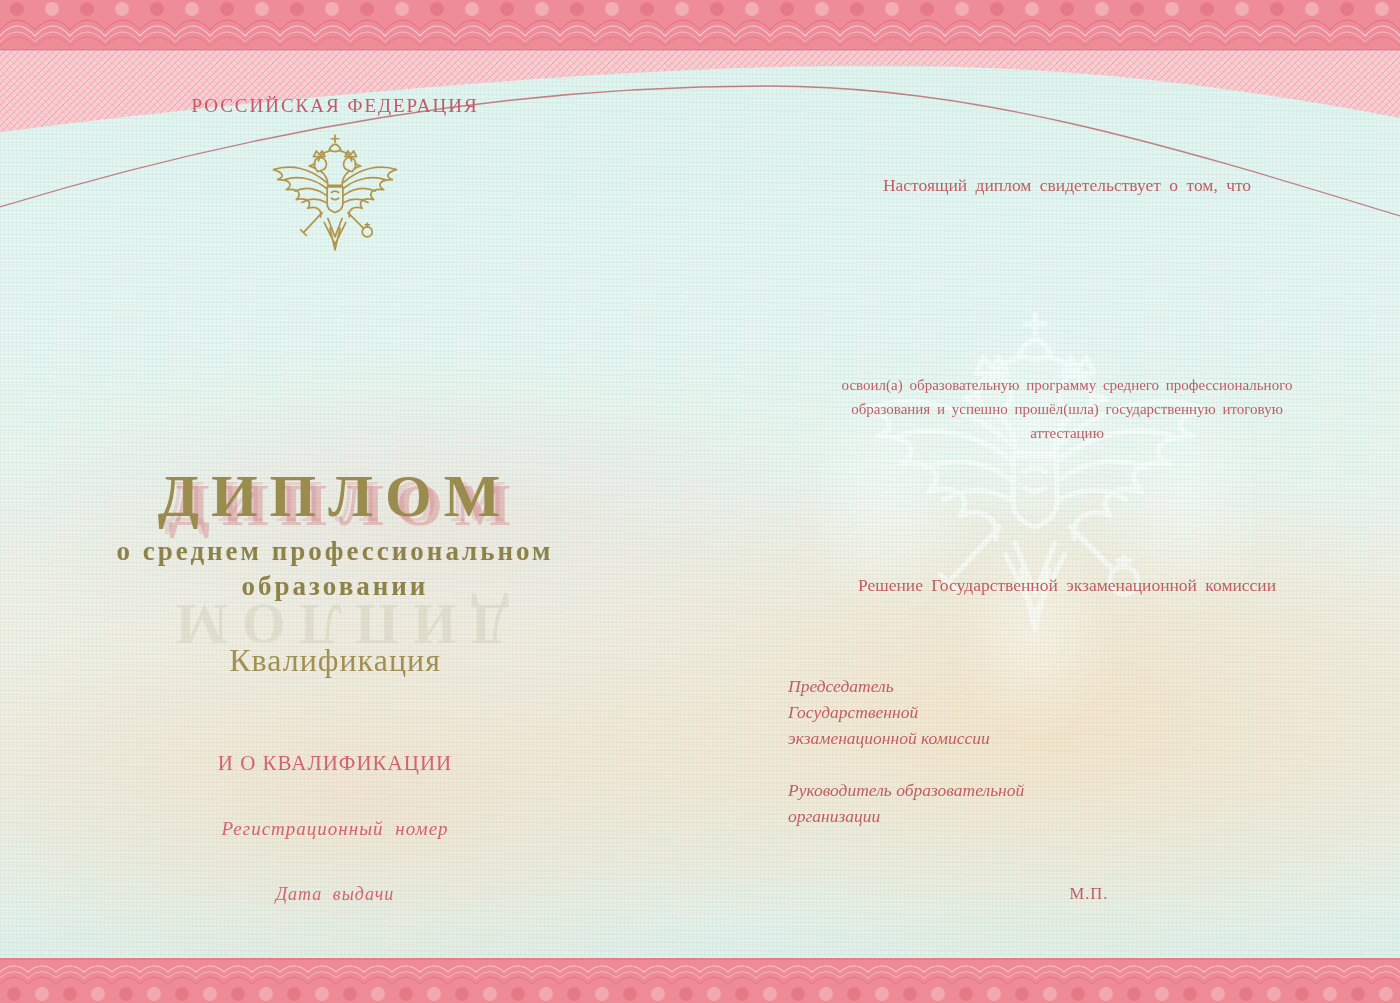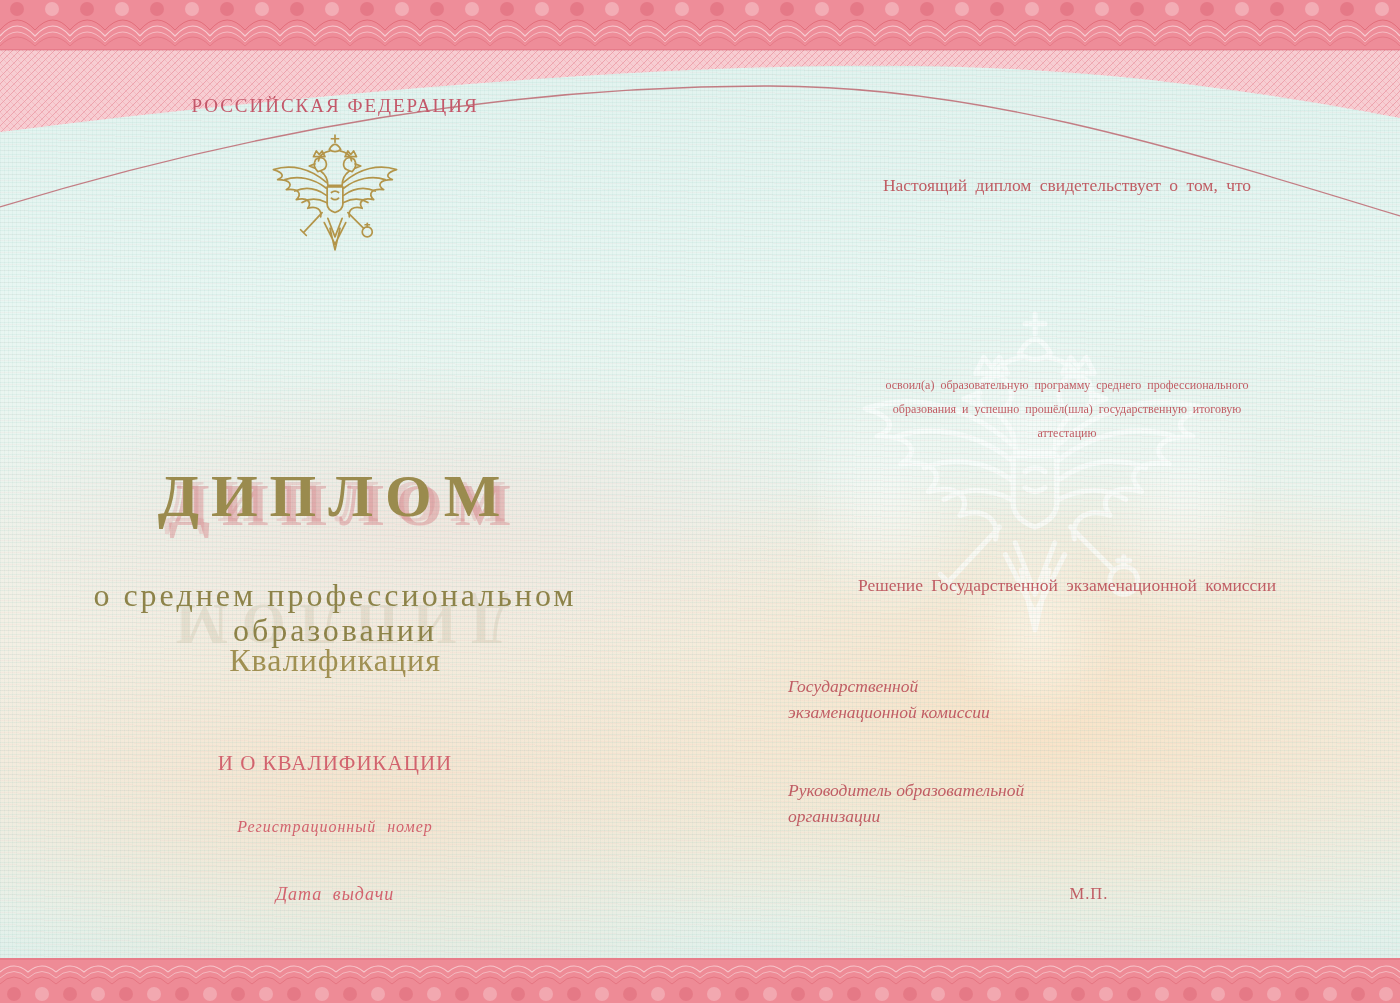--- a/index.html
+++ b/index.html
@@ -40,34 +40,34 @@
   .left-col,.right-col{position:absolute;z-index:3;}
   .left-col{left:5px;top:0;width:660px;text-align:center;}
   .country-header{position:absolute;left:0;top:95px;width:660px;
     font-size:19px;letter-spacing:2px;color:var(--accent-red,#c4586a);}
   .arms{position:absolute;left:250px;top:128px;width:160px;height:172px;}
   .arms svg{width:100%;height:100%;}
   .gold-eagle{stroke:var(--gold,#b3954a);stroke-width:2.4;fill:none;}
   .title{position:absolute;left:0;top:462px;width:660px;
     font-size:60px;font-weight:bold;letter-spacing:12px;color:var(--gold-dark,#9a8b4e);
     text-shadow:11px 9px 0 rgba(206,96,106,.33), 6px 5px 0 rgba(206,96,106,.18);}
-  .subtitle{position:absolute;left:0;top:578px;width:660px;
-    font-size:32px;font-weight:normal;letter-spacing:3px;line-height:35px;color:var(--gold-soft,#8d8349);}
+  .subtitle{position:absolute;left:0;top:534px;width:660px;
+    font-size:27px;font-weight:bold;letter-spacing:3px;line-height:35px;color:var(--gold-soft,#8d8349);}
   .qualification{position:absolute;left:0;top:642px;width:660px;
     font-size:32px;letter-spacing:1px;color:var(--gold-light,#a09052);}
   .doc-type{position:absolute;left:0;top:749px;width:660px;
     font-size:21px;letter-spacing:1px;line-height:29px;color:var(--label-red,#d2636e);}
   .reg-number{position:absolute;left:0;top:818px;width:660px;
-    font-size:16px;font-style:italic;letter-spacing:1px;word-spacing:6px;color:var(--label-red,#d2636e);}
+    font-size:19px;font-style:italic;letter-spacing:1px;word-spacing:6px;color:var(--label-red,#d2636e);}
   .issue-date{position:absolute;left:0;top:884px;width:660px;
     font-size:18px;font-style:italic;letter-spacing:1px;word-spacing:5px;color:var(--label-red,#d2636e);}
   .certify{position:absolute;left:742px;top:175px;width:600px;text-align:center;
     font-size:17.5px;word-spacing:4px;color:var(--text-red,#c05d64);}
   .program{position:absolute;left:742px;top:373px;width:600px;text-align:center;
-    font-size:12px;line-height:24px;word-spacing:3px;color:var(--text-red,#c05d64);}
+    font-size:15px;line-height:24px;word-spacing:3px;color:var(--text-red,#c05d64);}
   .decision{position:absolute;left:742px;top:575px;width:600px;text-align:center;
     font-size:17.5px;word-spacing:4px;color:var(--text-red,#c05d64);}
   .chairman{position:absolute;left:763px;top:673px;width:330px;text-align:left;
     font-size:17.5px;font-style:italic;line-height:26px;color:var(--text-red,#c05d64);}
   .head-org{position:absolute;left:763px;top:777px;width:330px;text-align:left;
     font-size:17.5px;font-style:italic;line-height:26px;color:var(--text-red,#c05d64);}
   .seal{position:absolute;left:1004px;top:884px;width:120px;text-align:center;
     font-size:16.5px;letter-spacing:1px;color:var(--text-red,#c05d64);}
 </style>
 </head>
@@ -186,20 +186,21 @@
 
     <div class="program">
       <div>освоил(а) образовательную программу среднего профессионального</div>
       <div>образования и успешно прошёл(шла) государственную итоговую</div>
       <div>аттестацию</div>
     </div>
 
     <div class="decision">Решение Государственной экзаменационной комиссии</div>
 
     <div class="chairman">
+      <div>Председатель</div>
       <div>Государственной</div>
       <div>экзаменационной комиссии</div>
     </div>
 
     <div class="head-org">
       <div>Руководитель образовательной</div>
       <div>организации</div>
     </div>
 
     <div class="seal">М.П.</div>

